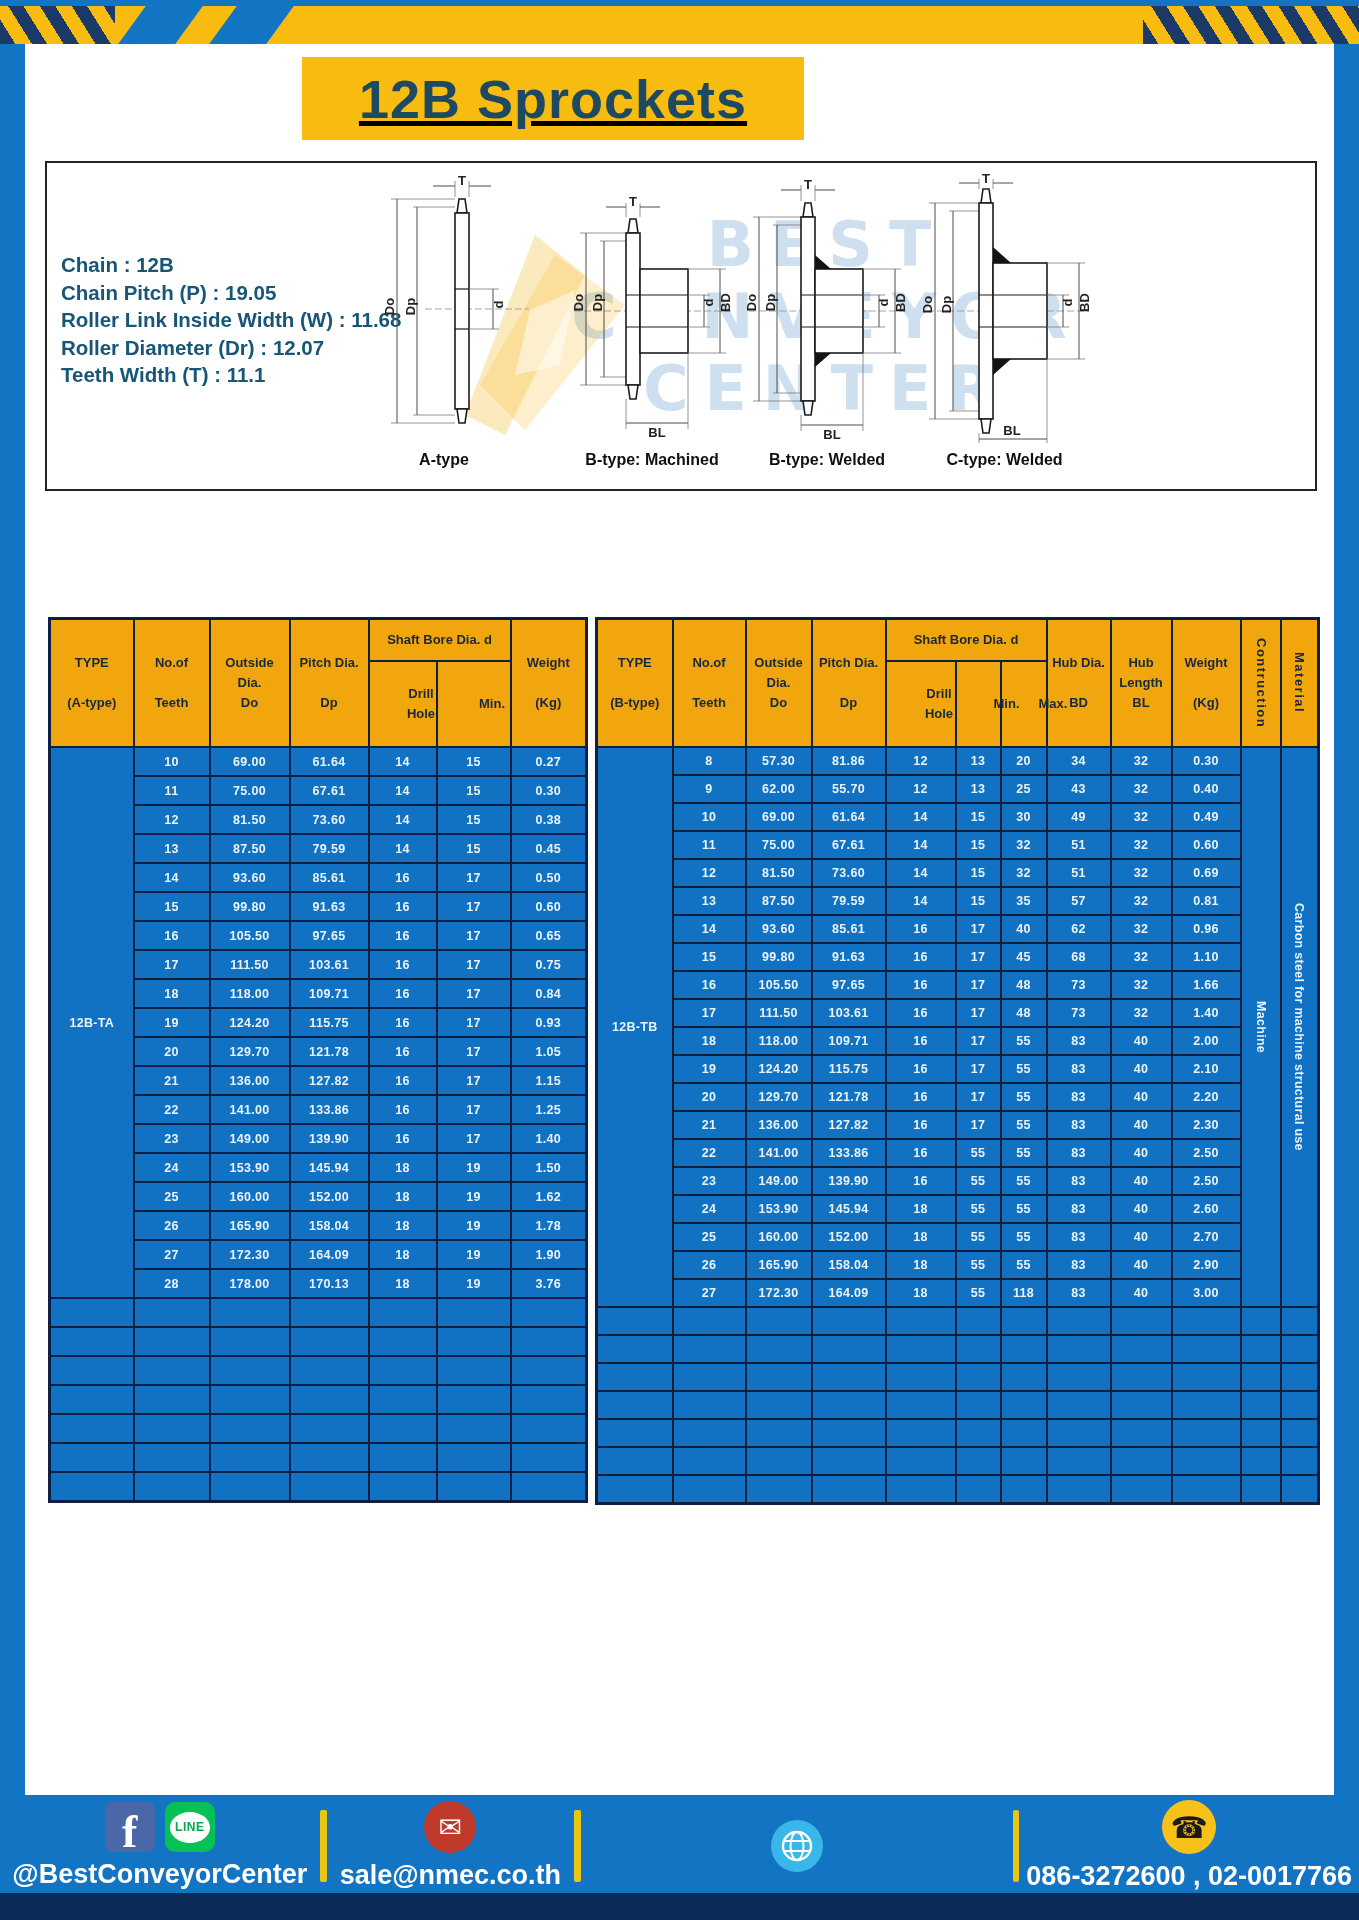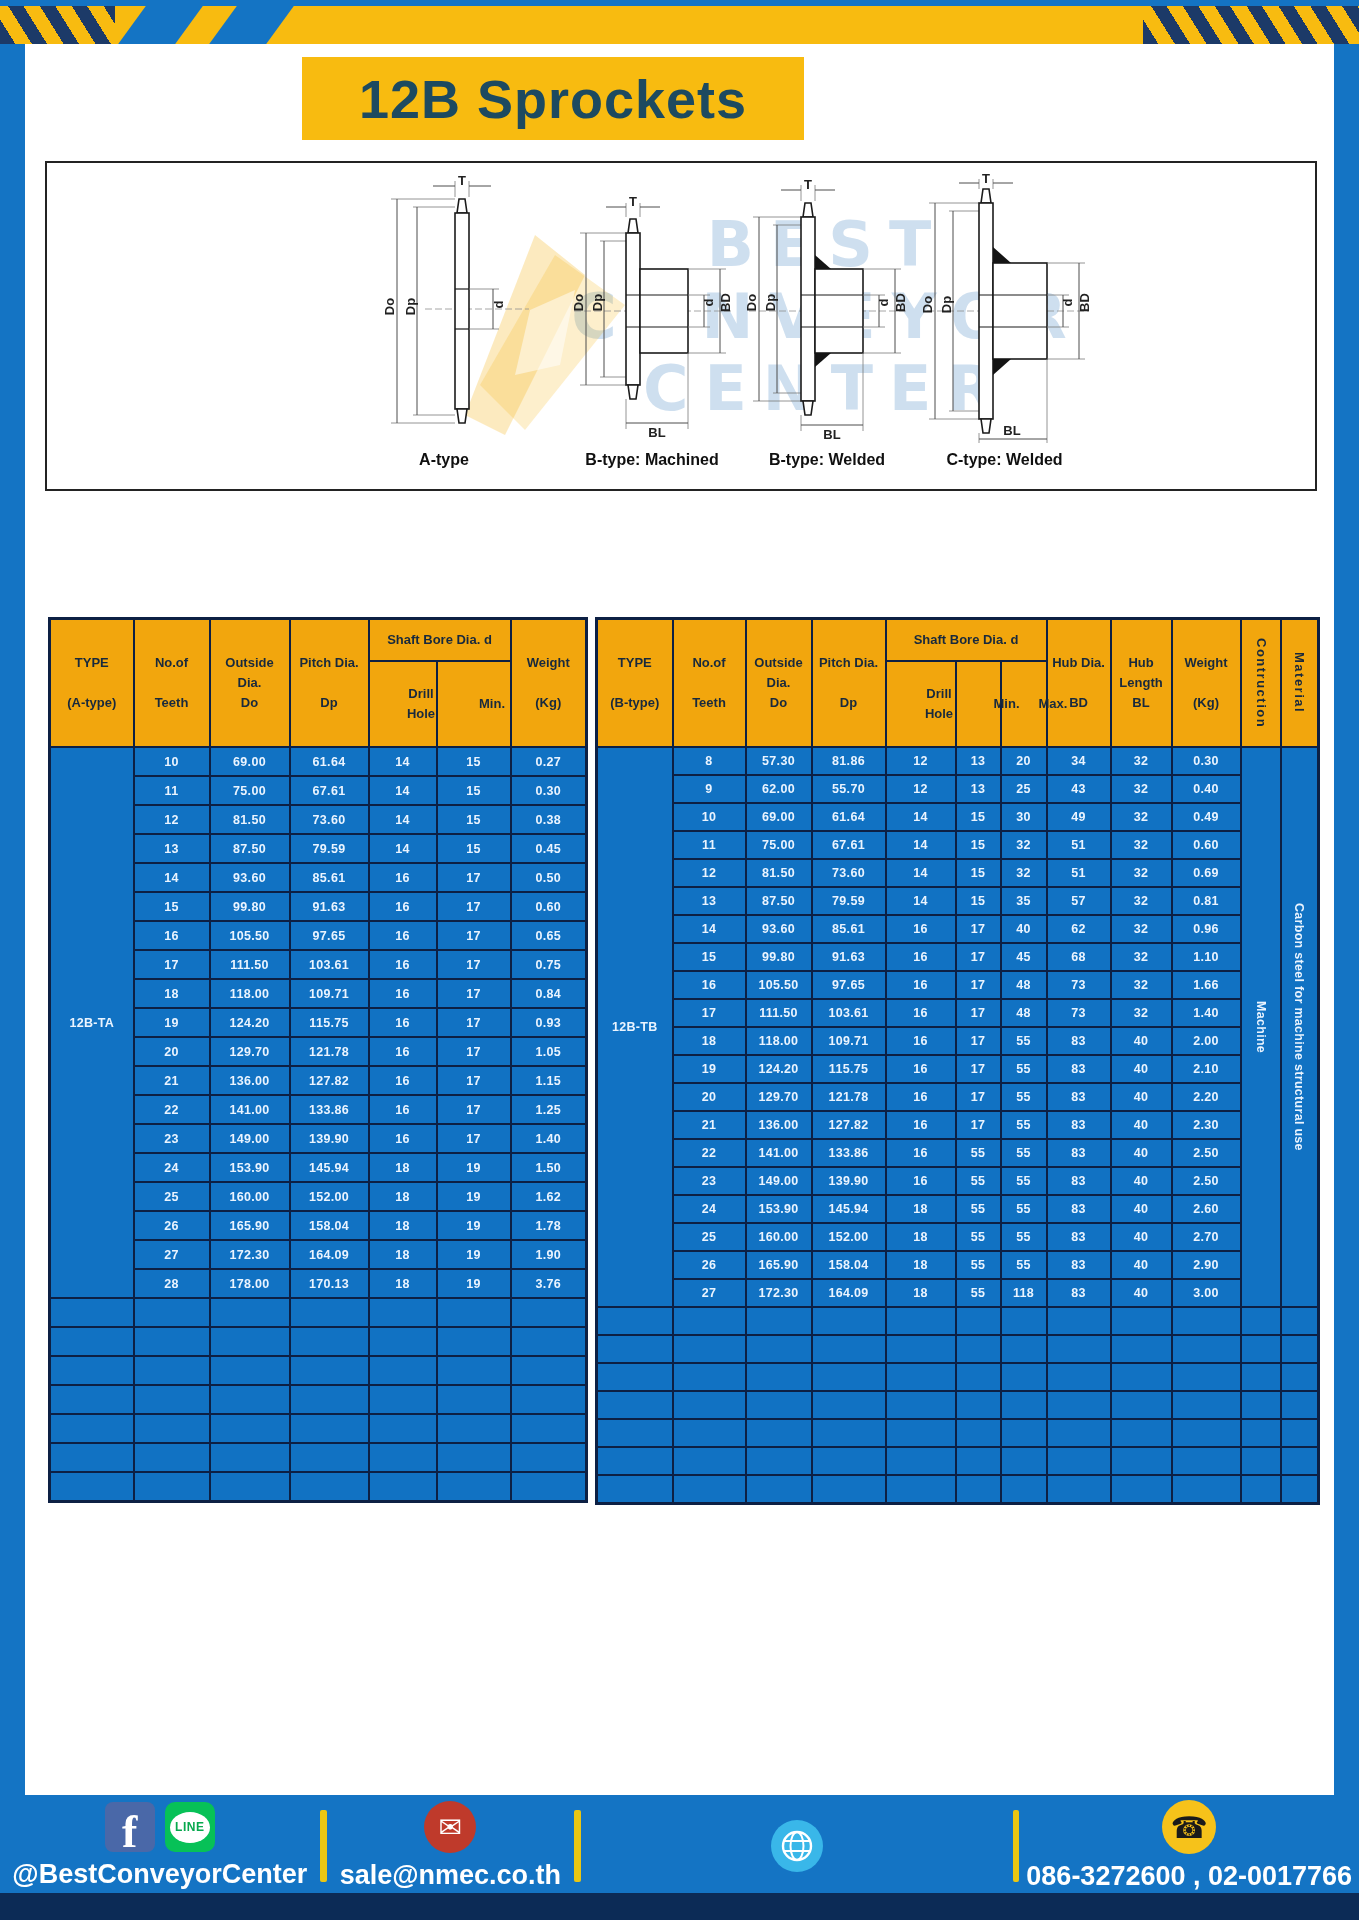--- a/index.html
+++ b/index.html
@@ -14,21 +14,21 @@
   #hz-right{left:1143px;width:216px;}
   .notch{position:absolute;top:0;height:100%;background:#1474c4;transform:skewX(-36deg);overflow:hidden;}
   #notch1{left:132px;width:148px;}
   .notch-stripe{position:absolute;top:0;height:100%;width:34px;left:57px;background:#f8bb10;}
 
   
   #page{position:absolute;left:25px;top:44px;width:1309px;height:1751px;background:#ffffff;}
 
   
   #title-banner{position:absolute;left:302px;top:57px;width:502px;height:83px;background:#f8bb10;
-    display:flex;align-items:center;justify-content:center;}
+    display:flex;align-items:center;justify-content:center;text-decoration:underline;}
   #title-banner span{font-size:54px;font-weight:700;color:#1d4a60;letter-spacing:1px;}
 
   
   #drawbox{position:absolute;left:45px;top:161px;width:1268px;height:326px;background:#fff;
     border:2px solid #232323;overflow:hidden;}
   #wm{position:absolute;left:470px;top:46px;width:620px;text-align:center;font-weight:700;
     font-size:62px;line-height:72px;letter-spacing:16px;color:rgba(125,170,214,0.38);
     font-family:"DejaVu Sans",sans-serif;}
   #wm-logo{position:absolute;left:388px;top:52px;width:215px;height:235px;}
   #specs{position:absolute;left:14px;top:88px;color:#175676;font-size:20.5px;font-weight:700;line-height:27.5px;}
@@ -105,20 +105,27 @@
     <div>BEST</div>
     <div>CONVEYOR</div>
     <div>CENTER</div>
   </div>
   <svg id="wm-logo" viewBox="0 0 215 235">
     <polygon points="30,200 100,20 150,60 70,220" fill="rgba(246,180,25,0.28)"></polygon>
     <polygon points="120,40 190,90 90,215 45,170" fill="rgba(246,180,25,0.22)"></polygon>
     <polygon points="95,95 140,75 125,150 80,160" fill="rgba(255,255,255,0.5)"></polygon>
   </svg>
 
+  <div id="specs">
+    <span>Chain  :  12B</span>
+    <span>Chain Pitch (P)  :  19.05</span>
+    <span>Roller Link Inside Width (W) : 11.68</span>
+    <span>Roller Diameter (Dr)  :  12.07</span>
+    <span>Teeth Width (T)  :  11.1</span>
+  </div>
 
   <div class="fig" style="left:330px;width:170px;">
     <svg width="170" height="270" viewBox="0 0 170 270">
       <line class="cl" x1="48" y1="132" x2="152" y2="132"></line>
       <line class="ext" x1="78" y1="20" x2="78" y2="4"></line>
         <line class="ext" x1="92" y1="20" x2="92" y2="4"></line>
       <line class="dim" x1="56" y1="9" x2="78" y2="9"></line>
         <line class="dim" x1="92" y1="9" x2="114" y2="9"></line>
       <line class="ext" x1="14" y1="22" x2="78" y2="22"></line>
         <line class="ext" x1="14" y1="246" x2="78" y2="246"></line>

